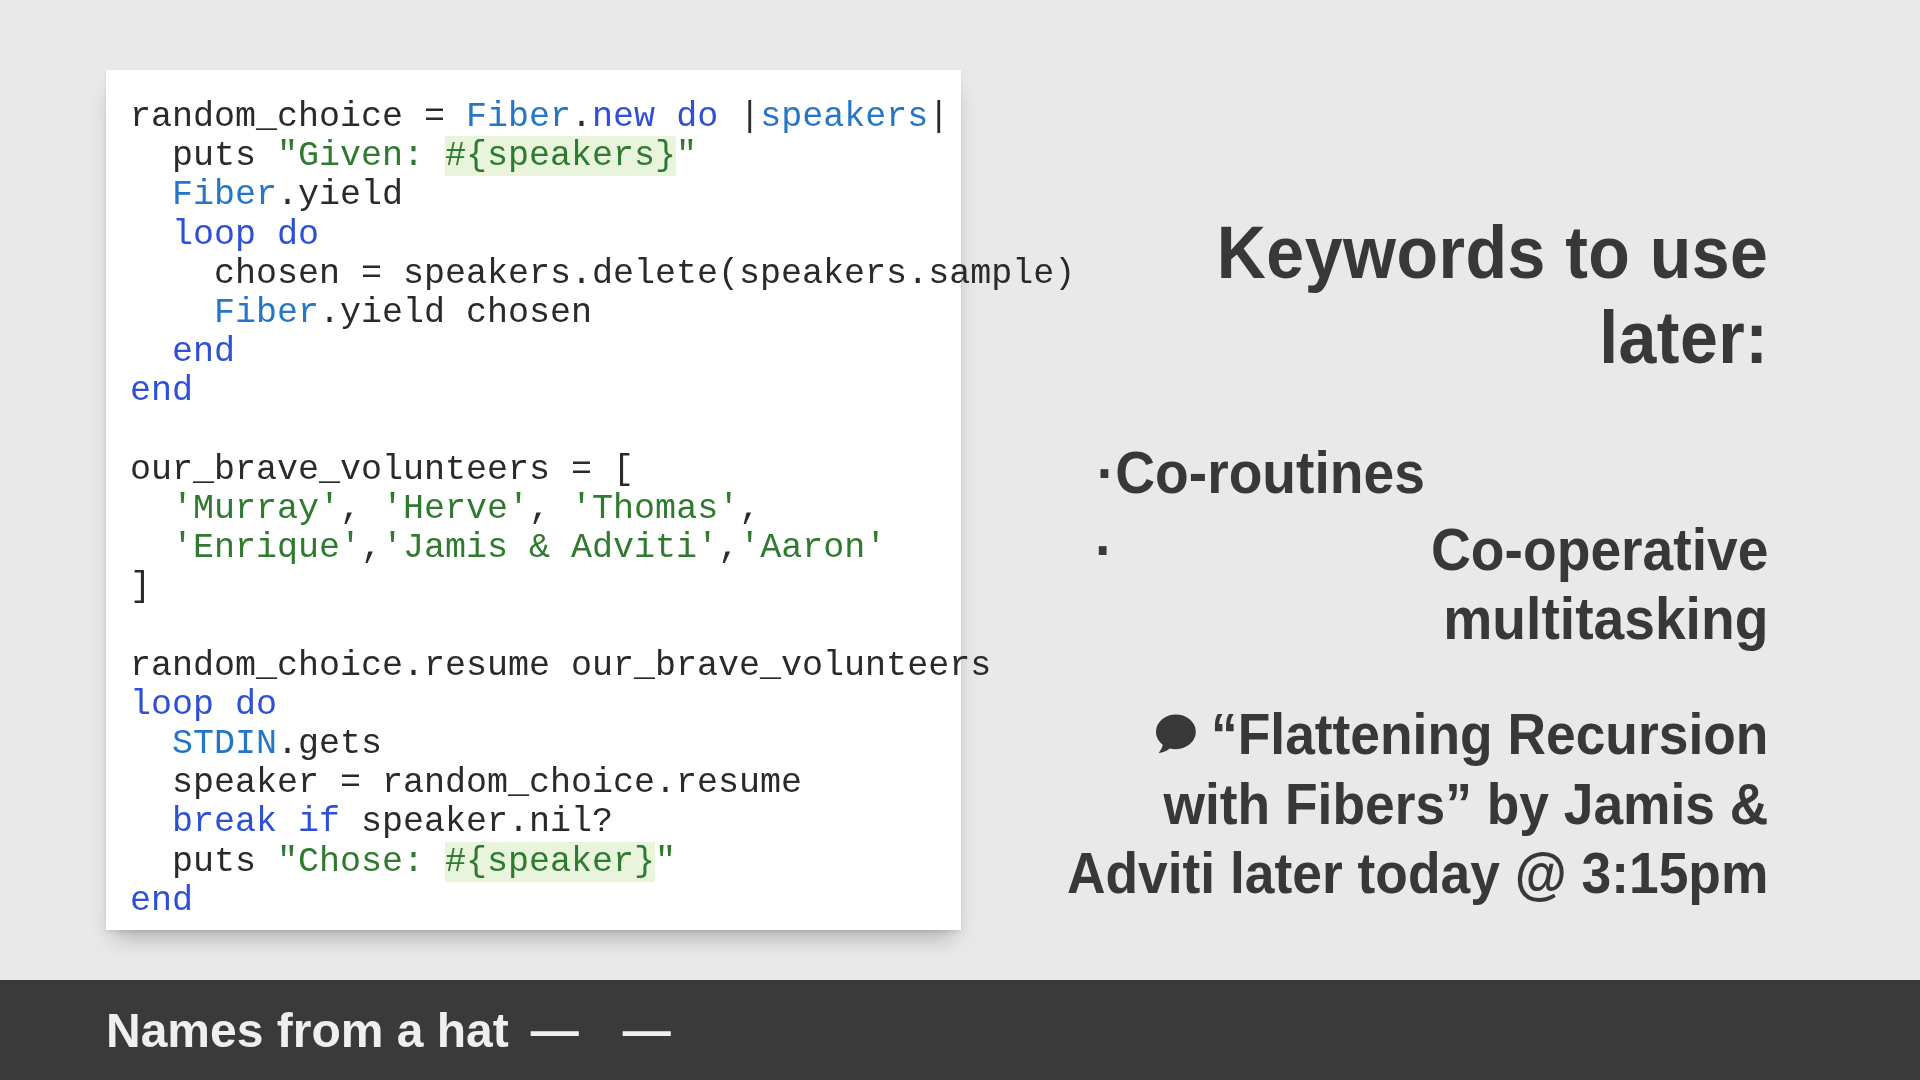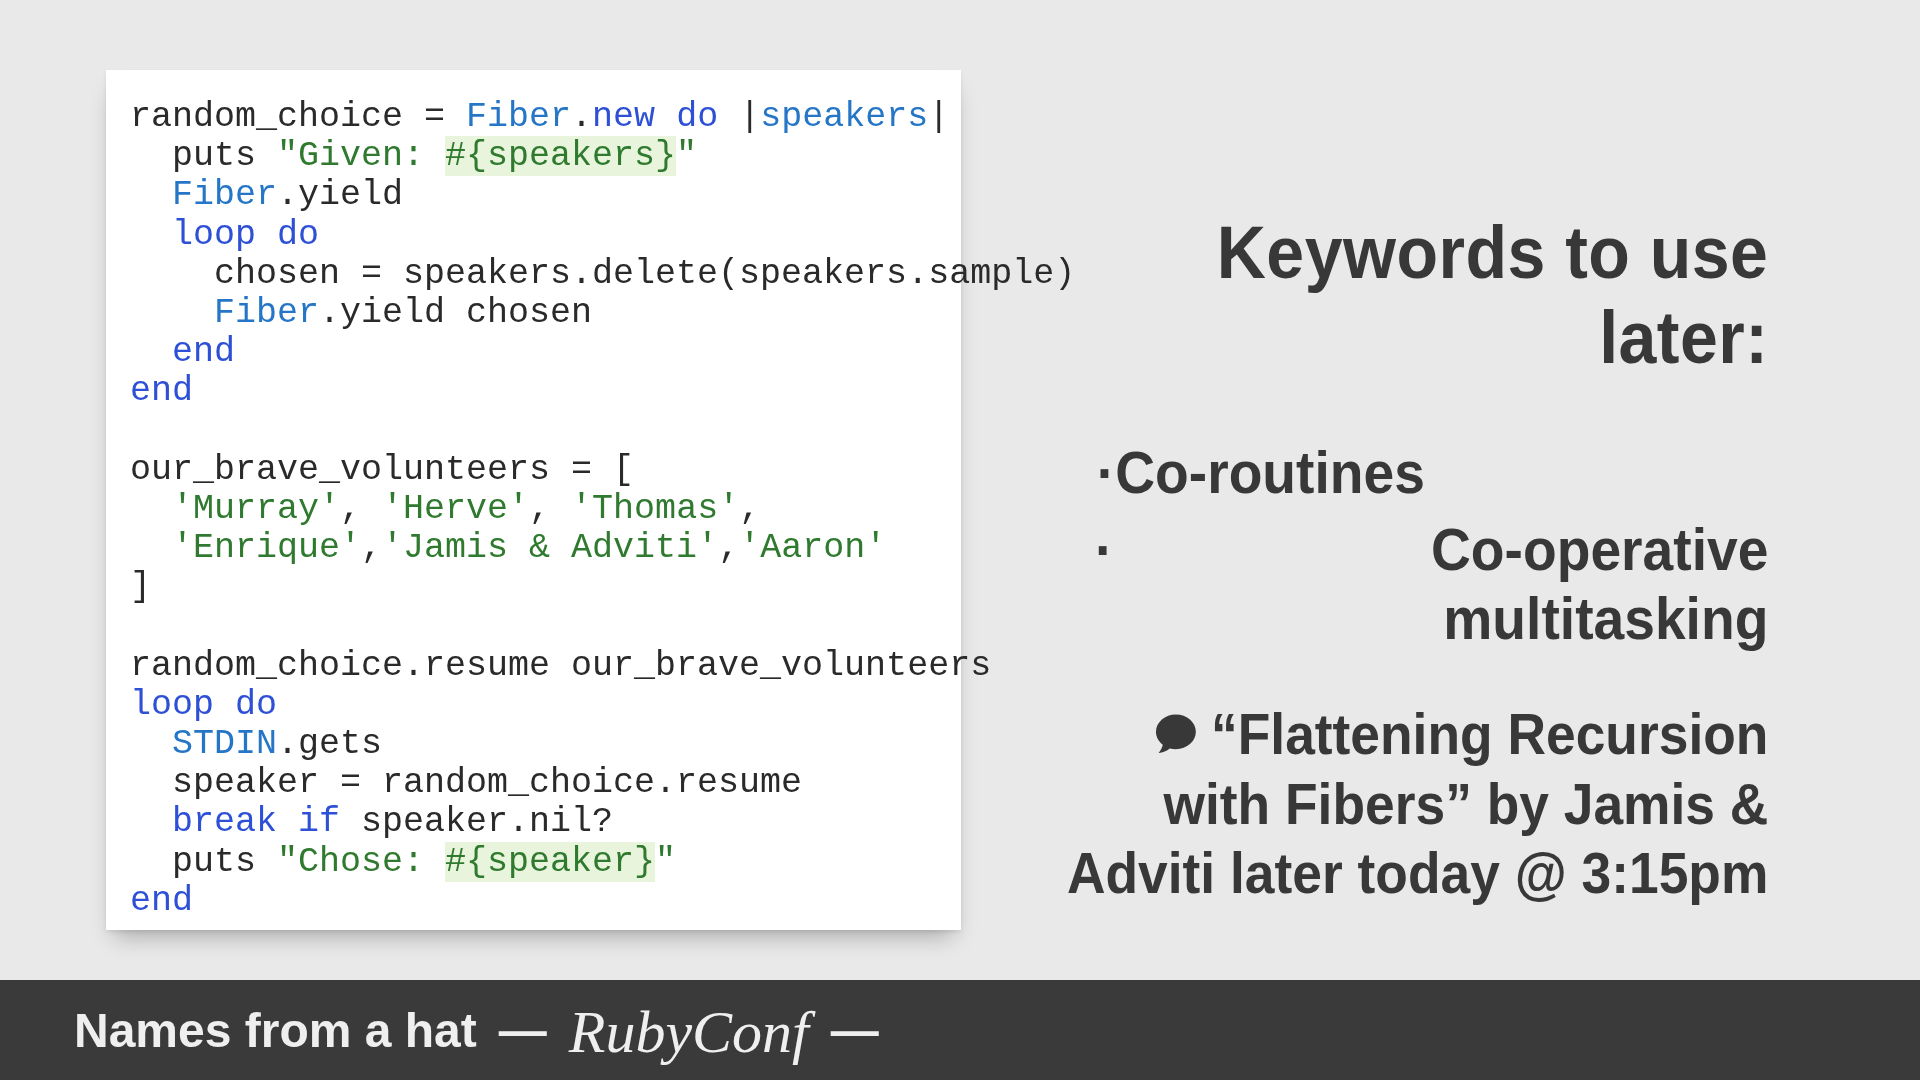--- a/index.html
+++ b/index.html
@@ -91,21 +91,21 @@
 
   .footer {
     position: absolute;
     left: 0;
     bottom: 0;
     width: 100%;
     height: 100px;
     background: #3a3a3a;
     display: flex;
     align-items: center;
-    padding-left: 74px;
+    padding-left: 106px;
     box-sizing: border-box;
     color: #efefef;
     font-size: 48px;
     font-weight: 700;
     font-family: "Arial Narrow", Arial, sans-serif;
   }
   .footer .sep {
     margin: 0 22px;
   }
   .footer .conf {
@@ -161,17 +161,16 @@
     <div class="talk-ref">
       <svg width="56" height="52" viewBox="0 0 24 24" fill="#383838">
           <path d="M12 3C6.5 3 2 6.6 2 11c0 2.4 1.3 4.5 3.4 6-0.3 1.3-1 2.7-2.1 3.8 2.2-0.2 4.1-1 5.6-2.1 1 .2 2 .3 3.1 .3 5.5 0 10-3.6 10-8S17.5 3 12 3z"></path>
         </svg><span>“Flattening Recursion with Fibers” by Jamis &amp; Adviti later today @ 3:15pm</span>
     </div>
   </div>
 
   <div class="footer">
     <span>Names from a hat</span>
     <span class="sep">—</span>
-    <span class="conf">RubyConf</span>
     <span class="sep">—</span>
   </div>
 
 </div>
 
 </body></html>

